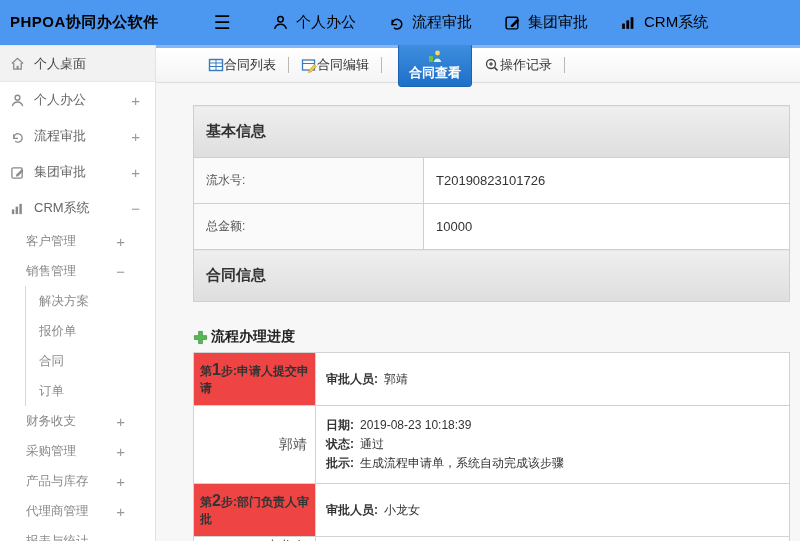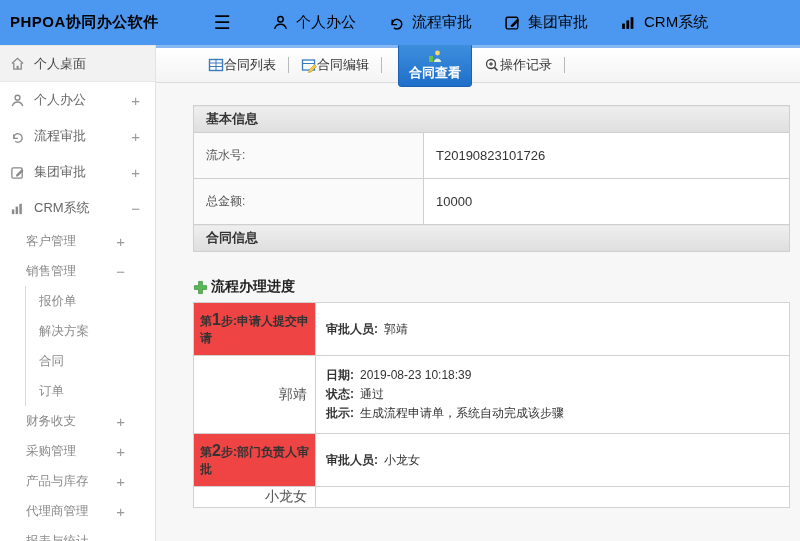--- a/index.html
+++ b/index.html
@@ -41,22 +41,22 @@
   .tab svg { width:16px; height:16px; }
   .tab.active { background:linear-gradient(#3f8fdf,#1e6fc8); border:1px solid #1a62b4; border-radius:3px;
     color:#fff; font-weight:bold; padding:4px 10px; margin:0 8px;flex-direction:column; }
   .tabsep { width:1px; height:16px; background:#b9b9b9; margin:0 8px; }
 
   .content { padding:22px 10px 0 37px; }
 
   
   table.info { width:100%; border-collapse:collapse; background:#fff; font-size:12px; }
   table.info th, table.info td { border:1px solid #cfcfcf; text-align:left; }
-  .sec-header { background:linear-gradient(#efefef,#dedede); font-size:13px; font-weight:bold;
-    color:#333; padding:4px 12px; }
+  .sec-header { background:linear-gradient(#efefef,#dedede); font-size:15px; font-weight:bold;
+    color:#333; padding:16px 12px; }
   .lbl { width:230px; background:#fafafa; color:#555; padding:14px 12px; font-weight:normal; }
   .val { color:#333; padding:14px 12px; font-size:13px; background:#fff; }
   tr.hl .lbl { background:#e7f2fc; padding:10px 12px; }
   tr.hl .val { background:#f6fbff; color:#666; font-size:11px; padding:10px 12px; }
 
   
   .prog-title { display:flex; align-items:center; gap:3px; margin:26px 0 6px 0; font-size:14px;
     font-weight:bold; color:#222; }
   .prog-title svg { width:15px; height:15px; }
   table.prog { width:100%; border-collapse:collapse; background:#fff; font-size:12px; }
@@ -156,24 +156,24 @@
     <div class="side-item lvl1">
       <span>客户管理</span>
       <span class="toggle">+</span>
     </div>
     <div class="side-item lvl1">
       <span>销售管理</span>
       <span class="toggle">−</span>
     </div>
     <div class="lvl2wrap">
       <div class="side-item lvl2">
+        <span>解决方案</span>
+      </div>
+      <div class="side-item lvl2">
         <span>报价单</span>
-      </div>
-      <div class="side-item lvl2">
-        <span>解决方案</span>
       </div>
       <div class="side-item lvl2">
         <span>合同</span>
       </div>
       <div class="side-item lvl2">
         <span>订单</span>
       </div>
     </div>
     <div class="side-item lvl1">
       <span>财务收支</span>

